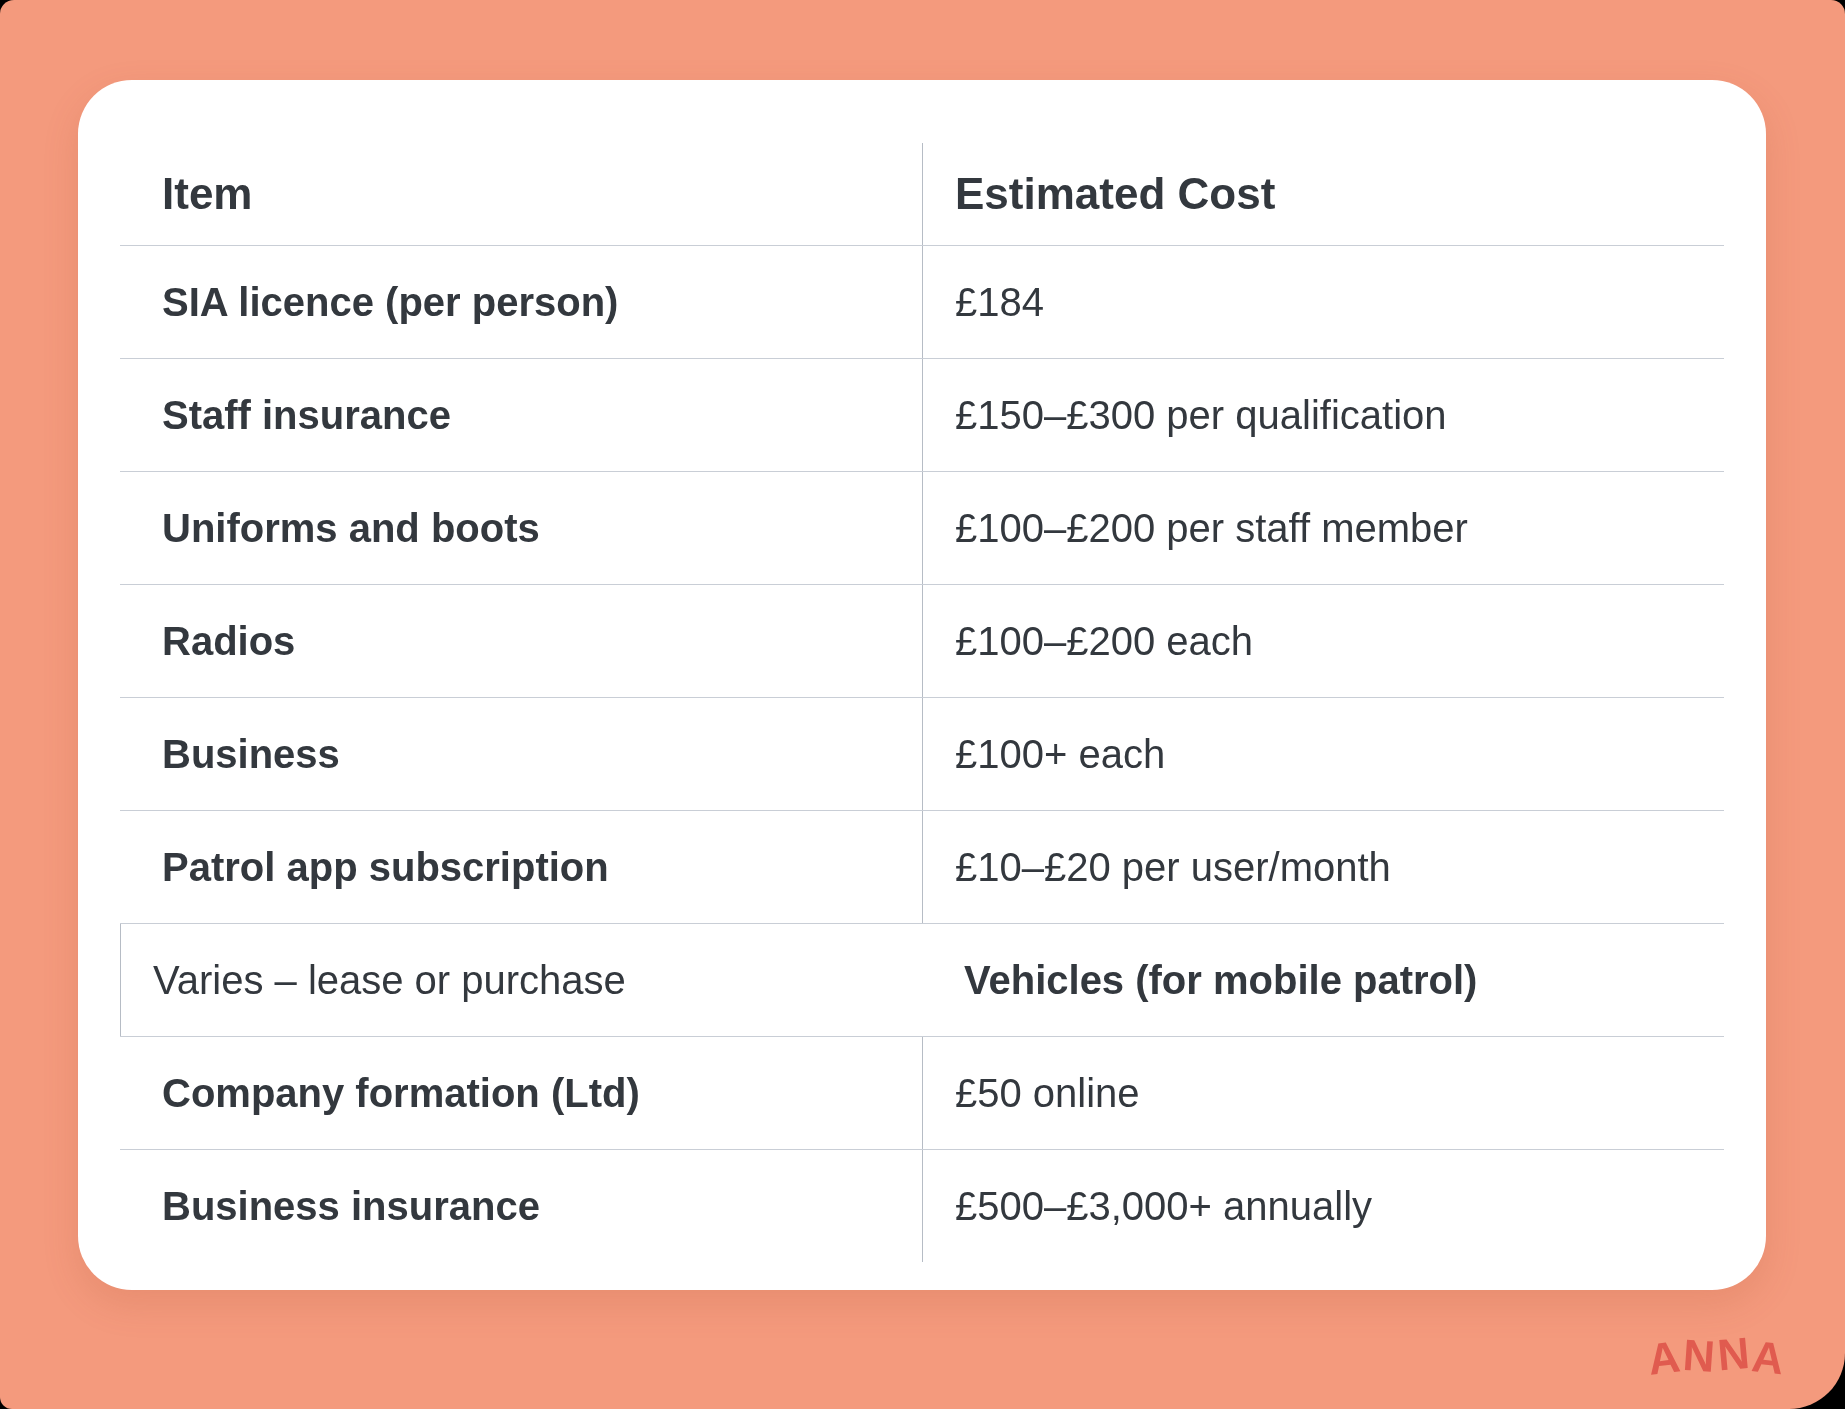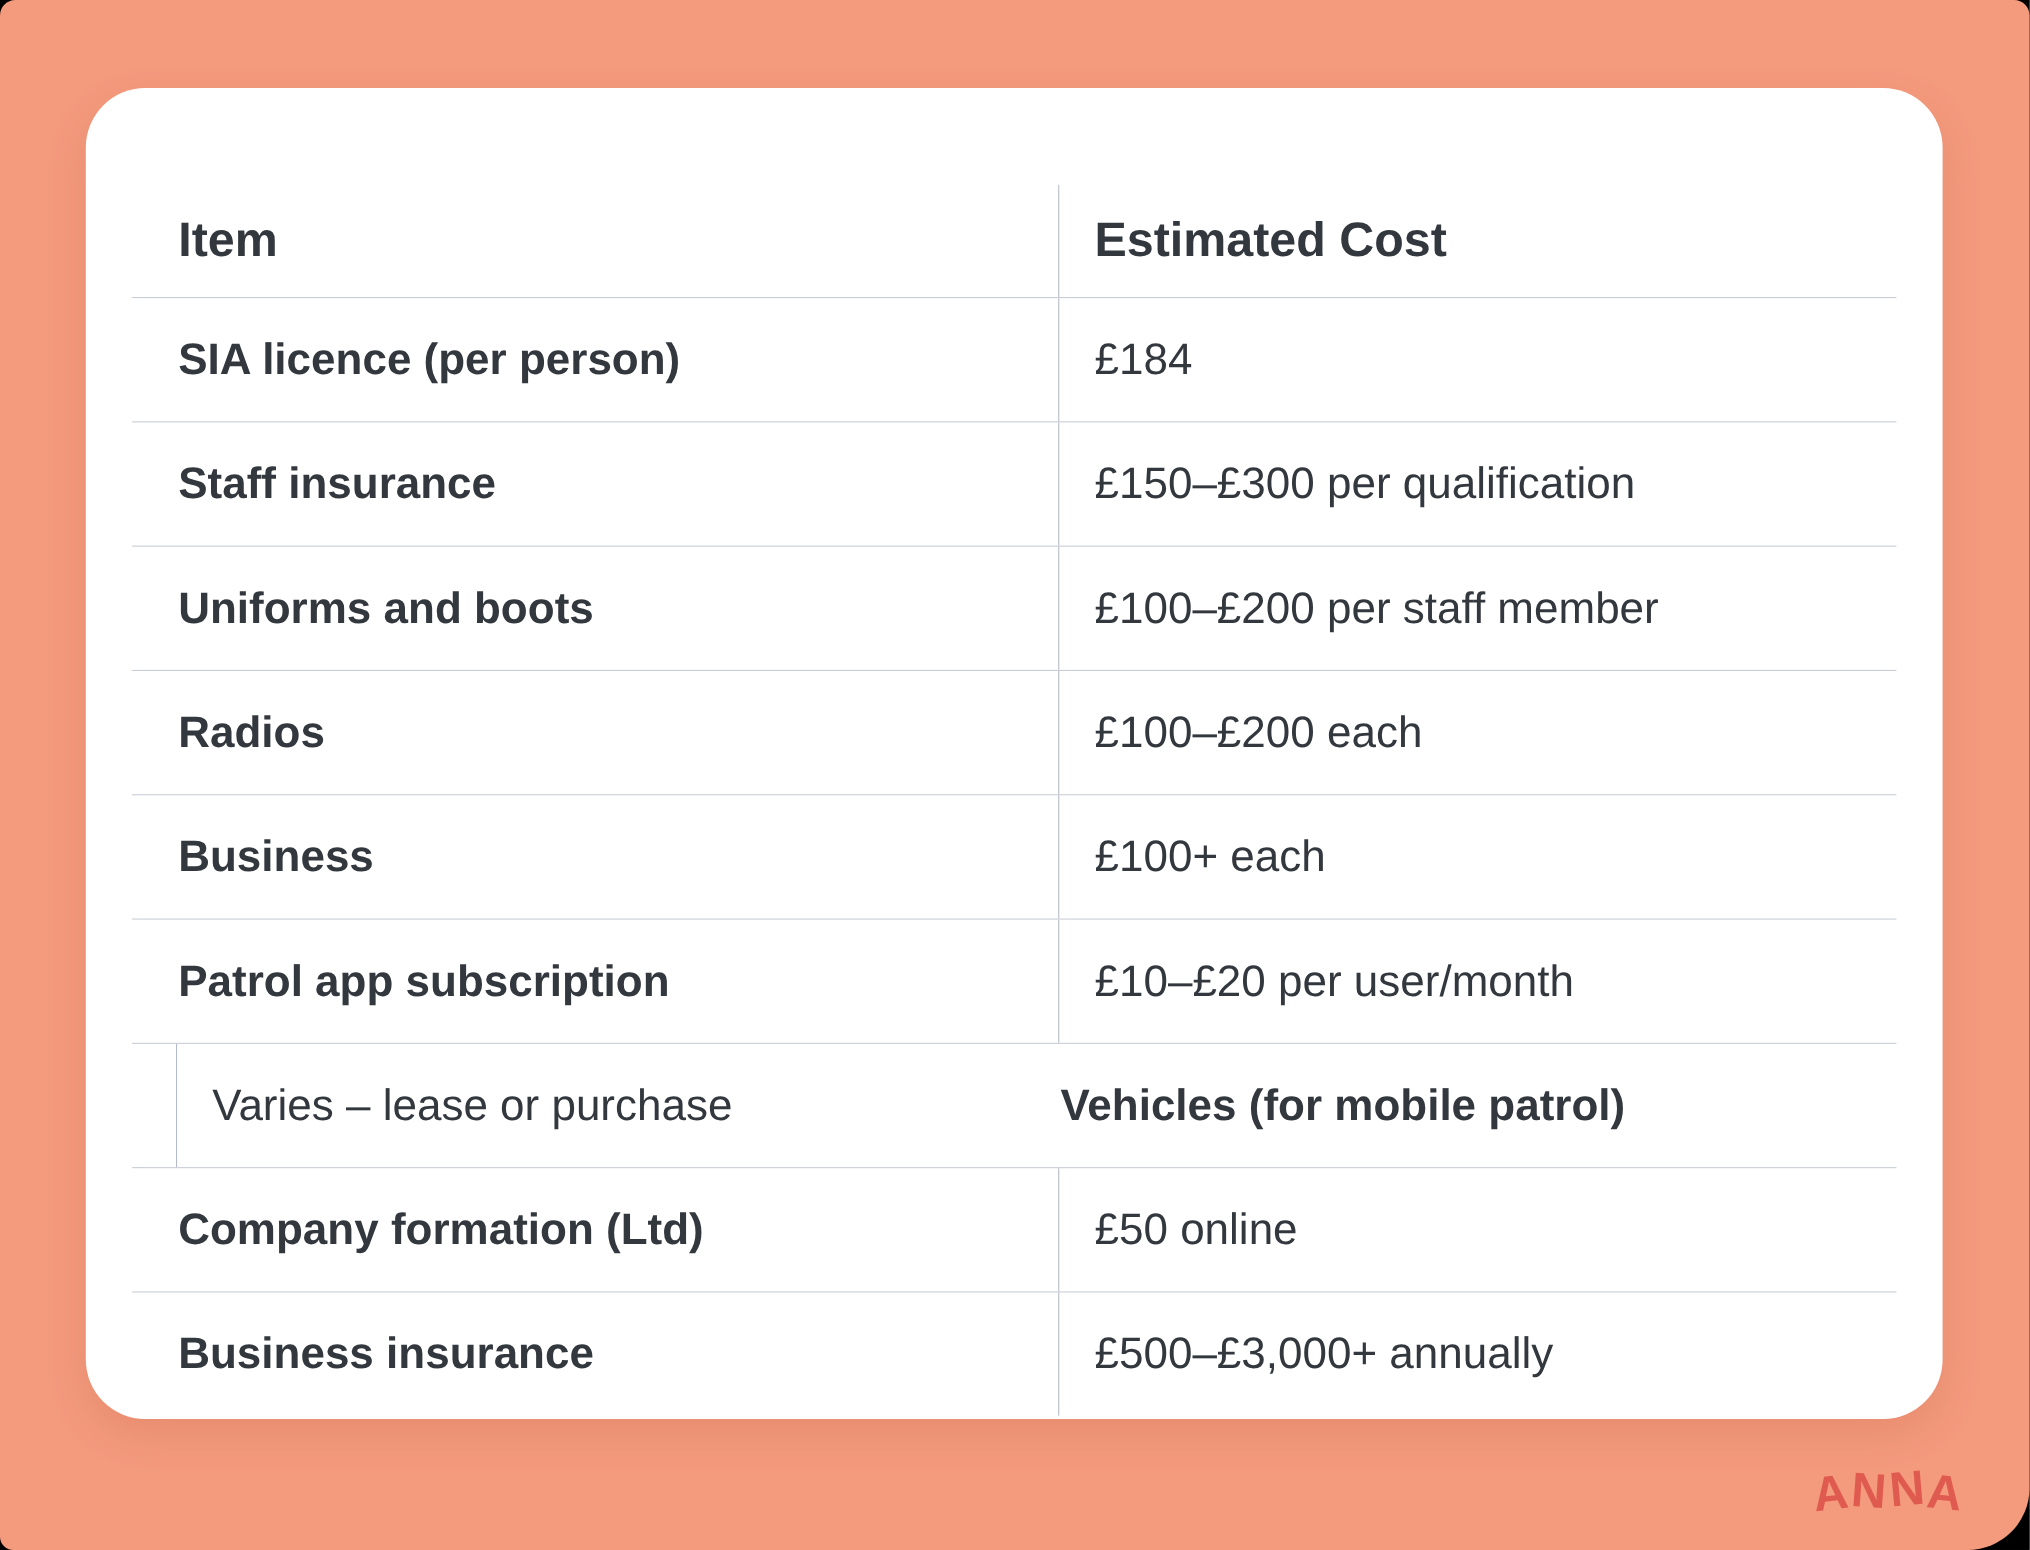--- a/index.html
+++ b/index.html
@@ -29,21 +29,21 @@
   .card {
     position: absolute;
     left: 78px;
     top: 80px;
     width: 1688px;
     height: 1210px;
     background: var(--card);
     border-radius: 54px;
     box-shadow: 0 14px 36px rgba(170, 75, 45, 0.16);
     box-sizing: border-box;
-    padding: 88px 42px 32px 42px;
+    padding: 63px 42px 32px 42px;
   }
   .table {
     width: 100%;
   }
   .row {
     display: grid;
     grid-template-columns: 1fr 1fr;
     border-bottom: 1.5px solid var(--divider);
   }
   .header-row {
@@ -64,21 +64,20 @@
     box-sizing: border-box;
   }
   .item-cell {
     padding-left: 42px;
     font-weight: bold;
   }
   .cost-cell {
     padding-left: 32px;
     border-left: 1.5px solid #B6BCC5;
     font-weight: normal;
-    margin-left: 40px;
   }
   .header-cell {
     font-size: 44px;
     font-weight: bold;
   }
   .logo {
     position: absolute;
     left: 1648px;
     top: 1332px;
     font-size: 44px;

